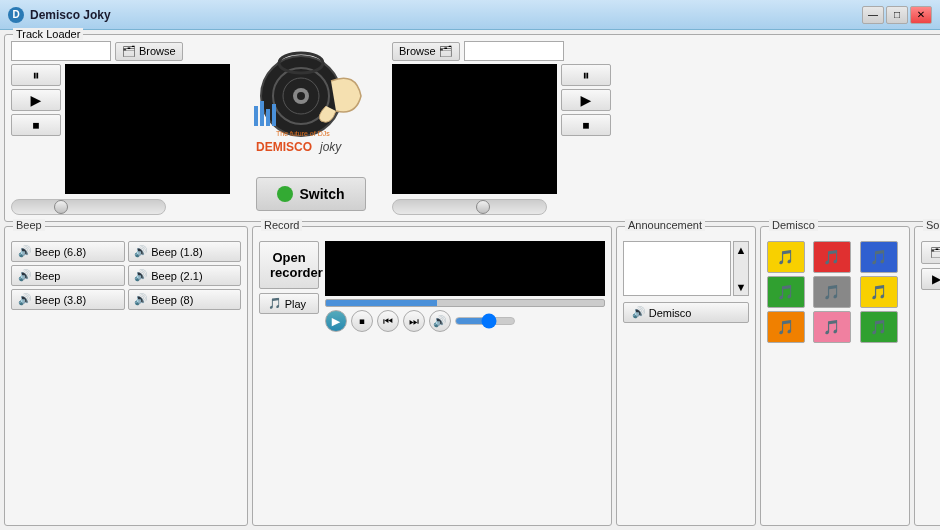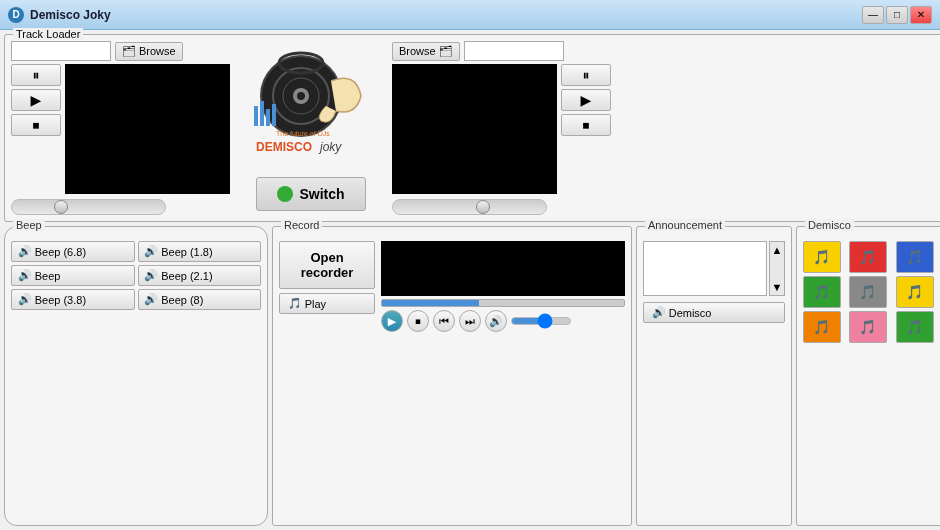--- a/index.html
+++ b/index.html
@@ -190,22 +190,21 @@
 
     
     .bottom-row {
       display: flex;
       gap: 4px;
       flex: 1;
     }
 
     
     .beep-section {
-      width: 264px;
-      border-radius: 13px;
+      width: 244px;
     }
     .beep-grid {
       display: grid;
       grid-template-columns: 1fr 1fr;
       gap: 3px;
     }
     .beep-btn {
       background: linear-gradient(to bottom, #f8f8f8, #e0e0e0);
       border: 1px solid #aaa;
       border-radius: 2px;
@@ -227,21 +226,21 @@
     }
     .open-recorder-btn {
       background: linear-gradient(to bottom, #f8f8f8, #e0e0e0);
       border: 1px solid #aaa;
       border-radius: 2px;
       padding: 8px 10px;
       cursor: pointer;
       font-size: 13px;
       font-weight: 600;
       text-align: center;
-      width: 96px;
+      width: 60px;
     }
     .play-btn-small {
       background: linear-gradient(to bottom, #f8f8f8, #e0e0e0);
       border: 1px solid #aaa;
       border-radius: 2px;
       padding: 3px 8px;
       cursor: pointer;
       font-size: 11px;
       display: flex; align-items: center; gap: 3px;
     }
@@ -275,21 +274,21 @@
     .volume-slider {
       width: 60px; height: 8px;
       -webkit-appearance: none;
       background: linear-gradient(to right, #4a90d9 60%, #ccc 60%);
       border: 1px solid #bbb;
       border-radius: 4px;
     }
 
     
     .announce-section {
-      width: 156px;
+      width: 140px;
     }
     .announce-textarea {
       width: 100%;
       height: 55px;
       border: 1px solid #aaa;
       resize: none;
       font-size: 11px;
     }
     .announce-inner {
       display: flex; flex-direction: column; gap: 3px;

